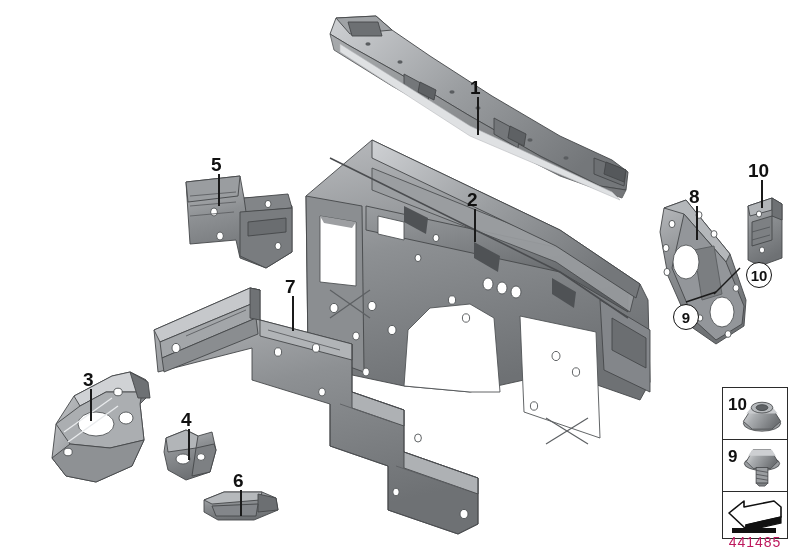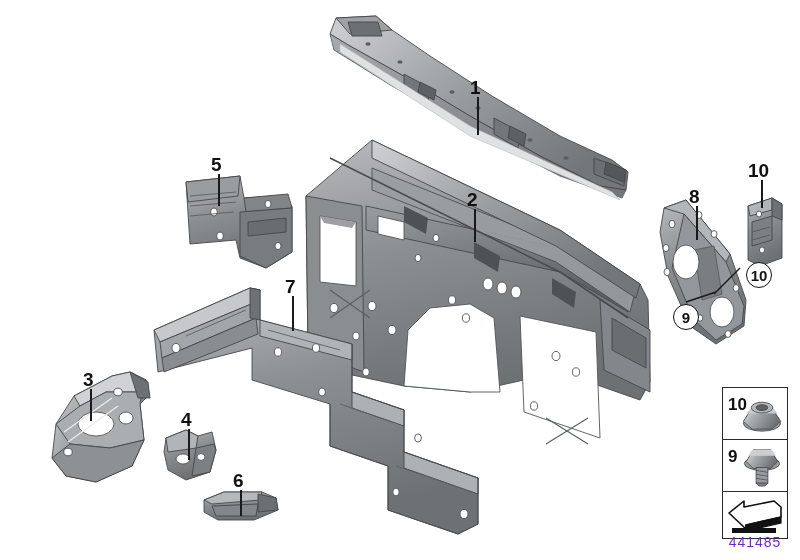--- a/index.html
+++ b/index.html
@@ -29,21 +29,21 @@
     position:relative;height:52px;border-bottom:1.4px solid #2b2b2b;
     box-sizing:border-box;display:flex;align-items:center;
   }
   .legend-cell:last-child{border-bottom:none;height:46px;}
   .legend-num{
     position:absolute;left:5px;top:7px;font-weight:bold;font-size:17px;color:#111;
   }
   .legend-art{position:absolute;right:2px;top:0;width:46px;height:100%;}
   #partnum{
     position:absolute;left:710px;top:534px;width:90px;text-align:center;
-    font-size:14px;color:#6d28d9;letter-spacing:1px;
+    font-size:14px;color:#be185d;letter-spacing:1px;
   }
 </style>
 </head>
 <body>
 
 <div id="stage">
 
   <svg class="layer" viewBox="0 0 800 560" xmlns="http://www.w3.org/2000/svg">
     <defs>
       <linearGradient id="gMetal" x1="0" y1="0" x2="0.3" y2="1">

